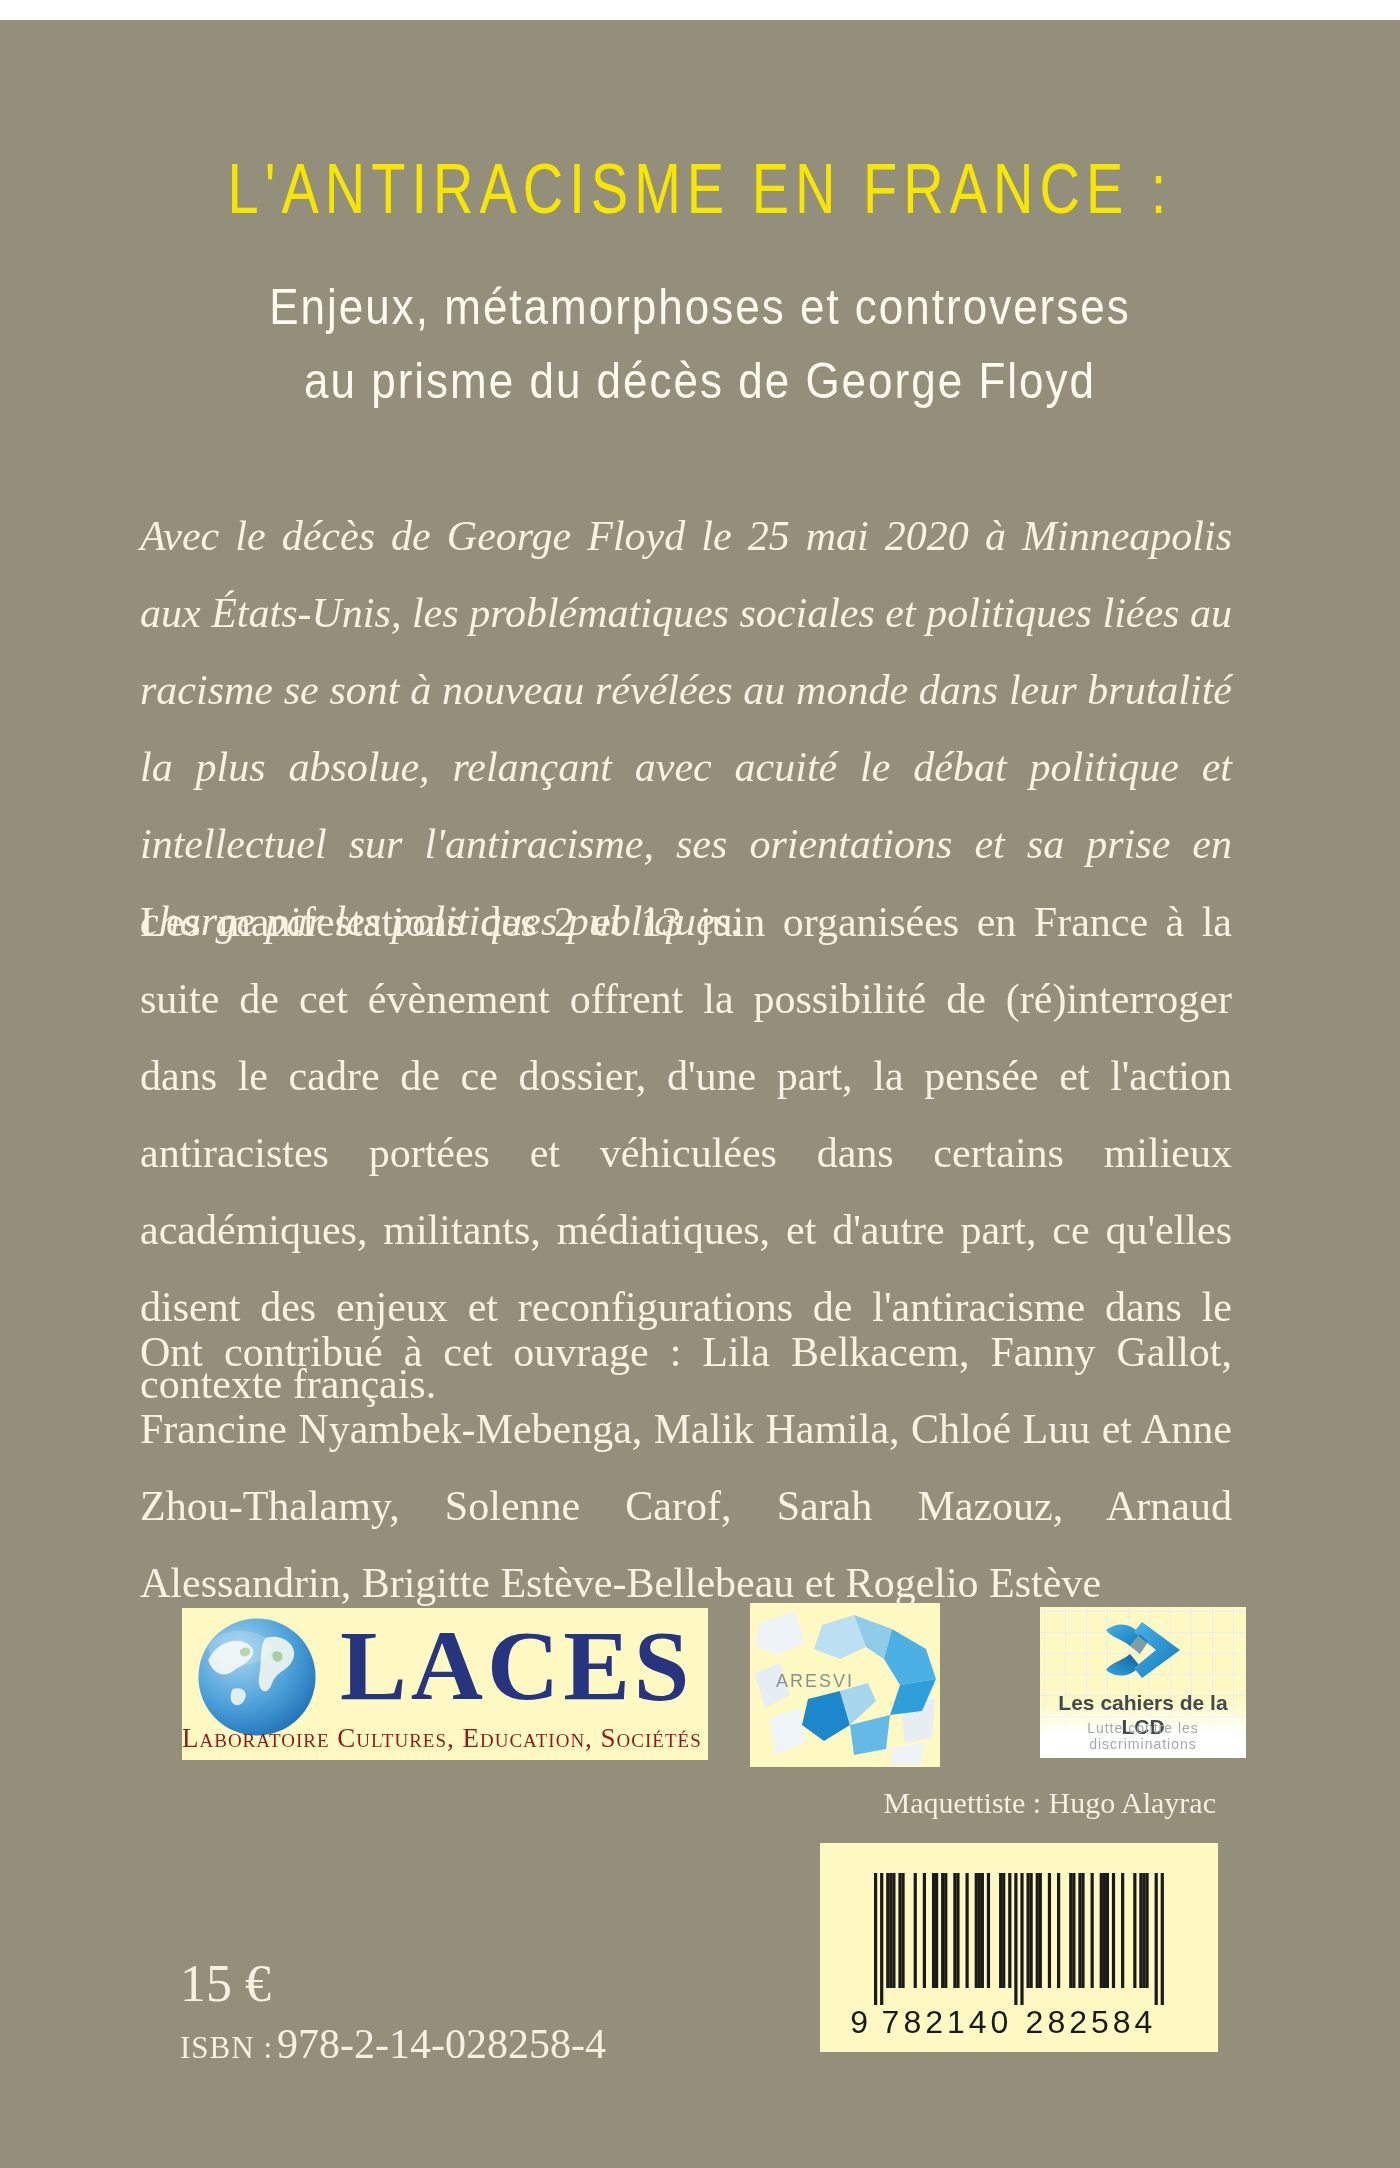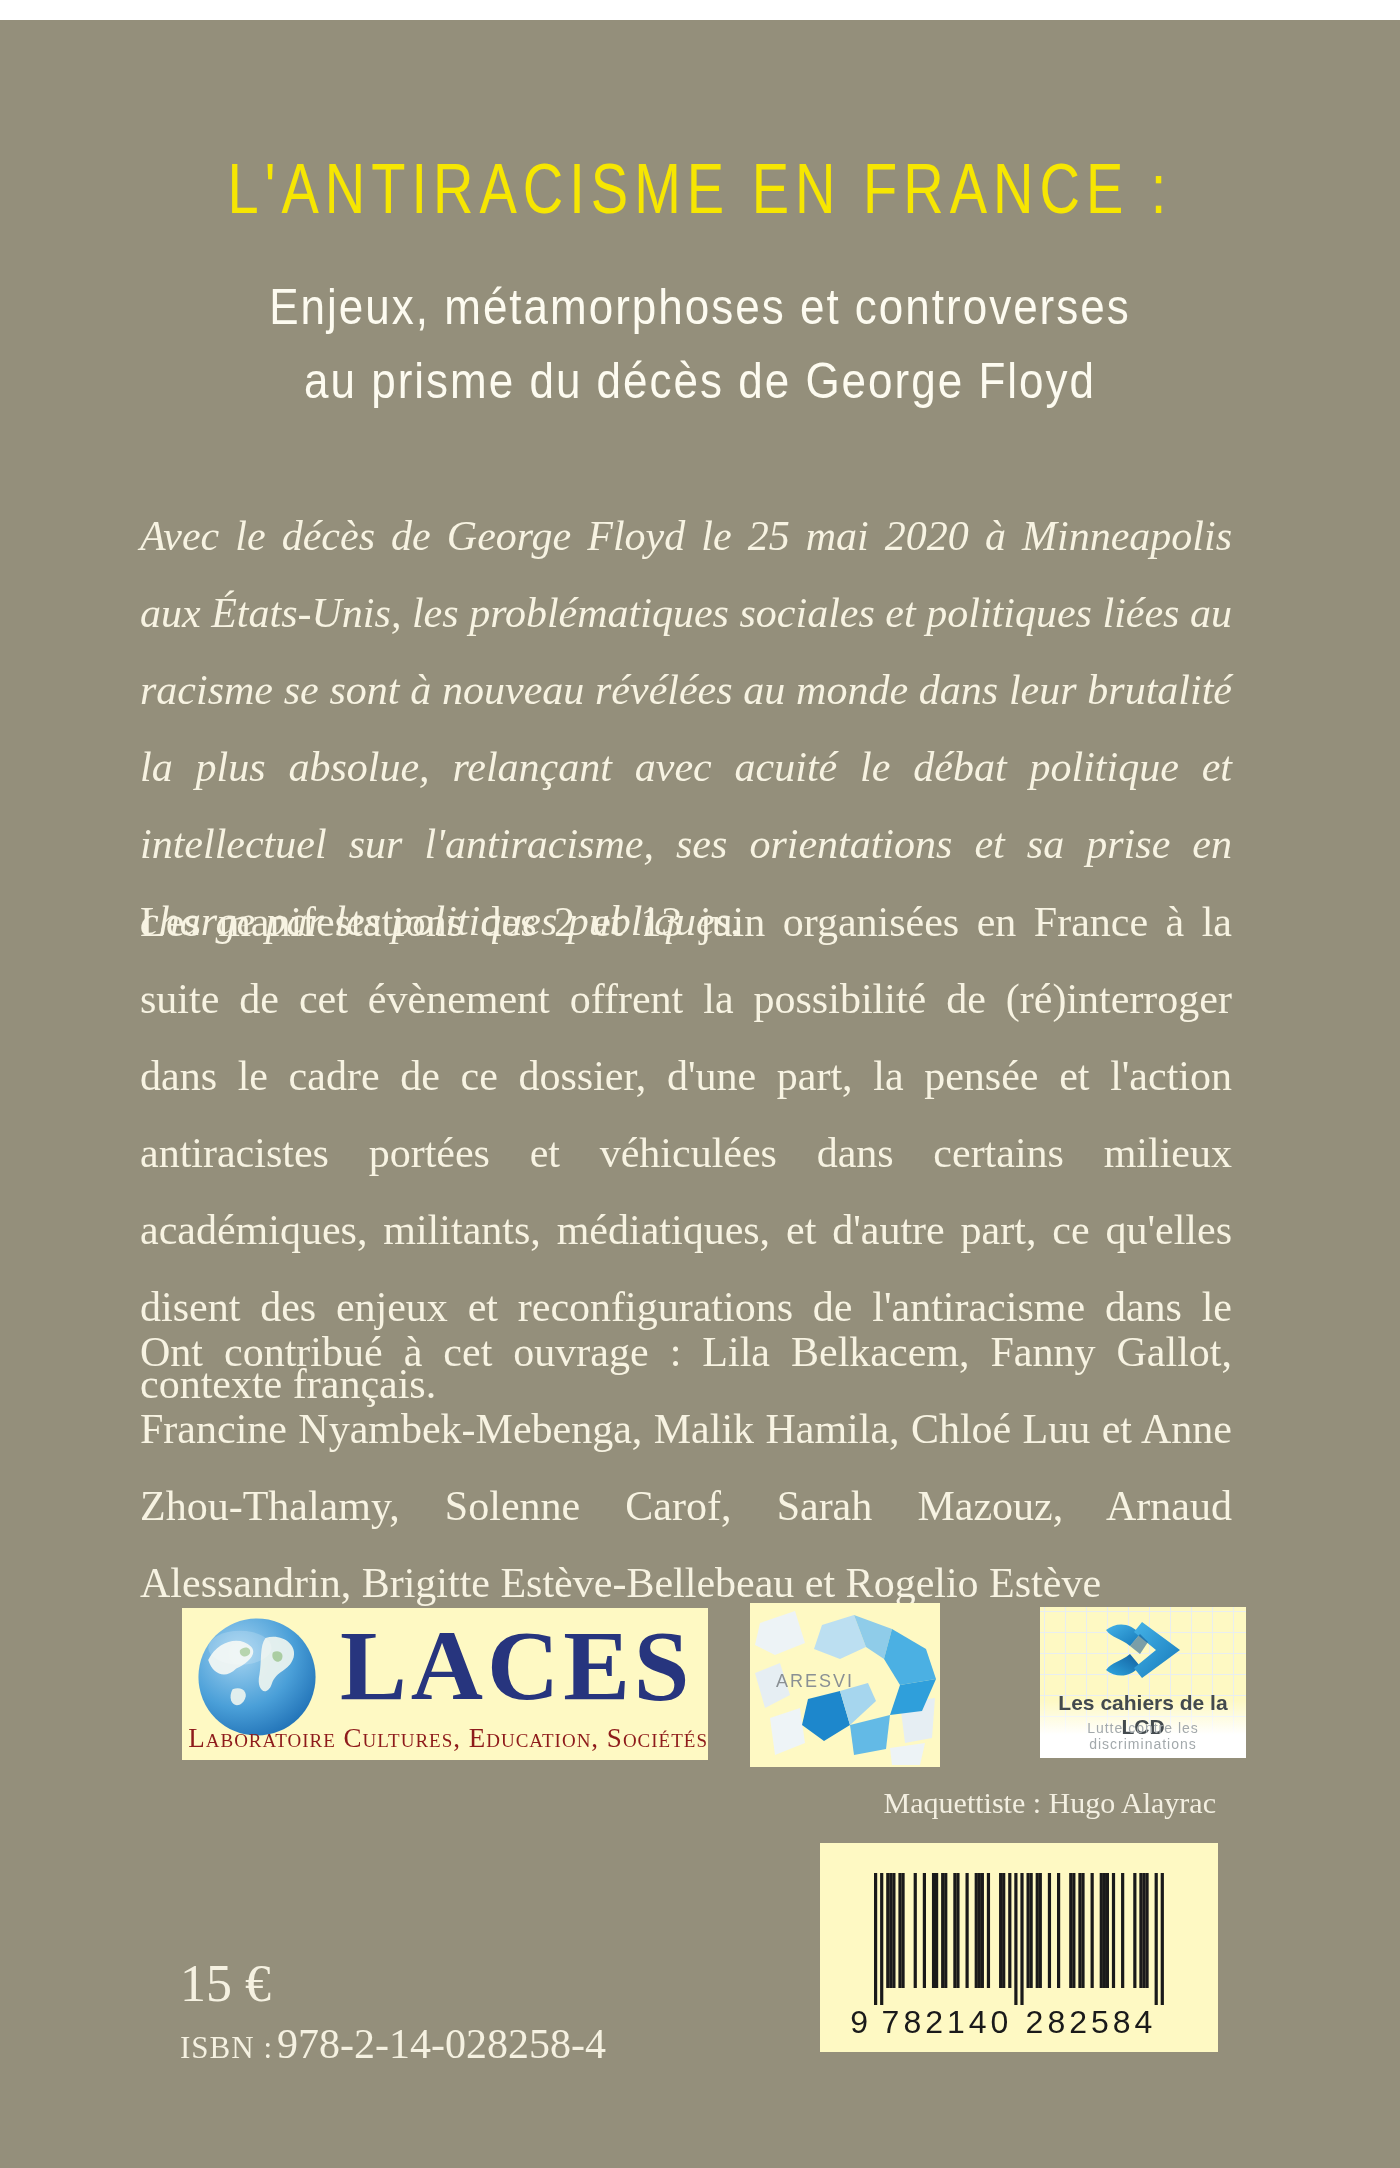--- a/index.html
+++ b/index.html
@@ -43,21 +43,21 @@
   .logo-box{position:absolute;background:#fef9c3;}
   #laces-box{left:182px;top:1588px;width:526px;height:152px;}
   #laces-globe{position:absolute;left:14px;top:8px;width:122px;height:122px;}
   #laces-name{
     position:absolute;left:158px;top:0px;
     font-family:"Liberation Serif", serif;font-weight:bold;
     font-size:100px;letter-spacing:4px;color:#27357e;
   }
   #laces-caption{
     position:absolute;left:0;right:0;bottom:6px;
-    text-align:right;
+    text-align:left;
     font-variant-caps:small-caps;
     font-family:"Liberation Serif", serif;
     font-size:27px;letter-spacing:1px;color:#8e1b1b;
   }
   #aresvi-box{left:750px;top:1583px;width:190px;height:164px;text-align:right;}
   #aresvi-svg{position:absolute;left:0;top:0;width:100%;height:100%;}
   #aresvi-name{
     position:absolute;left:26px;top:68px;
     font-family:"Liberation Sans", sans-serif;
     font-size:18px;letter-spacing:2px;color:#8a9094;

